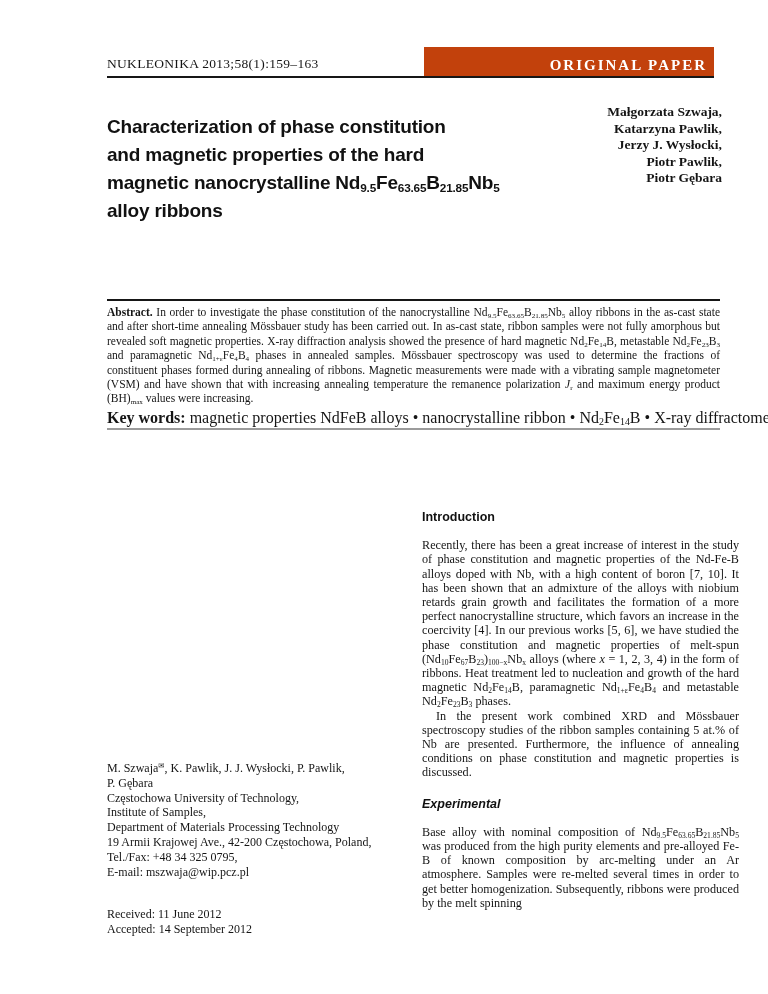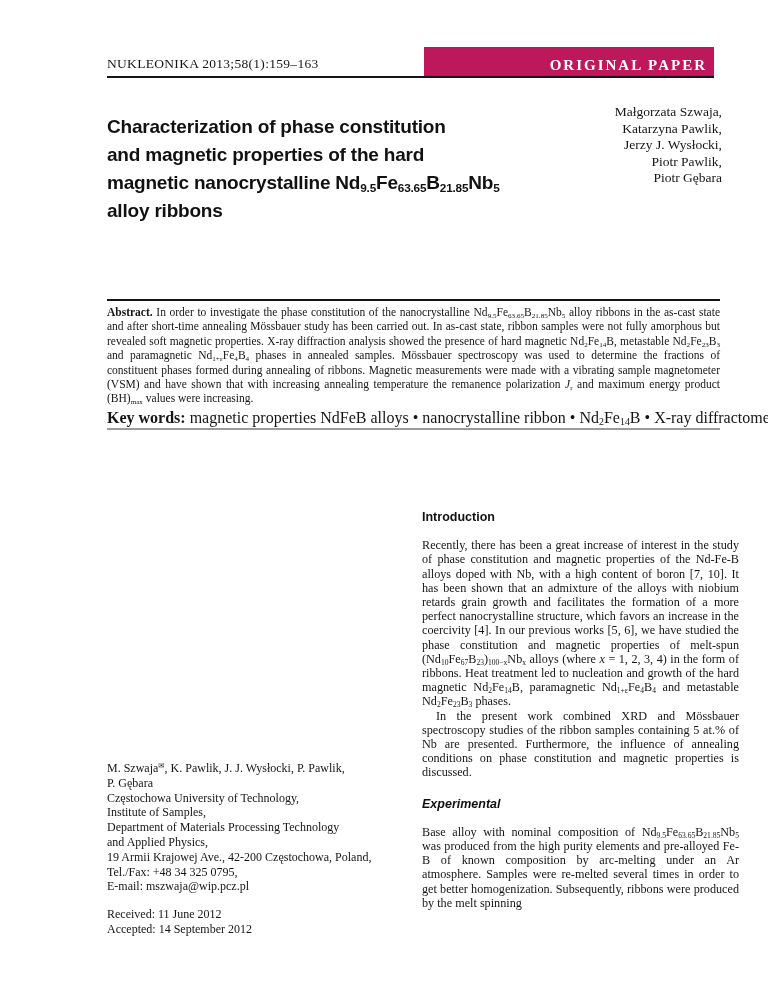--- a/index.html
+++ b/index.html
@@ -9,38 +9,38 @@
   }
   sub{font-size:0.62em;vertical-align:-0.22em;line-height:0;}
   sup{font-size:0.62em;vertical-align:0.55em;line-height:0;}
 
   .journal-ref{
     position:absolute;left:75px;top:56px;
     font-size:13.5px;letter-spacing:0.3px;white-space:nowrap;
   }
   .banner{
     position:absolute;left:392px;top:47px;width:290px;height:30px;
-    background:#be185d;color:#ffffff;
+    background:#c2410c;color:#ffffff;
     font-weight:bold;font-size:15px;letter-spacing:2px;
     display:flex;align-items:flex-end;justify-content:flex-end;
     padding:0 7px 3px 0;box-sizing:border-box;white-space:nowrap;
   }
   .header-rule{
     position:absolute;left:75px;top:76px;width:607px;height:2px;background:#161616;
   }
 
   .article-title{
     position:absolute;left:75px;top:113px;width:460px;
     font-family:"Liberation Sans",sans-serif;font-weight:bold;
     font-size:19px;line-height:28px;letter-spacing:-0.2px;
     white-space:pre-line;color:#111;
   }
   .authors{
     position:absolute;left:440px;top:104px;width:250px;
-    text-align:right;font-weight:normal;font-size:13.5px;line-height:16.5px;
+    text-align:right;font-weight:bold;font-size:13.5px;line-height:16.5px;
   }
 
   .abstract-rule{
     position:absolute;left:75px;top:299px;width:613px;height:2px;background:#161616;
   }
   .abstract{
     position:absolute;left:75px;top:305px;width:613px;
     font-size:11.5px;line-height:14.4px;text-align:justify;
   }
   .abstract .lbl{font-weight:bold;}
@@ -114,21 +114,20 @@
   </div>
 
   <div class="keywords-rule"></div>
 
   <div class="left-col">
     <div>M. Szwaja<sup class="env">✉</sup>, K. Pawlik, J. J. Wysłocki, P. Pawlik,</div>
     <div>P. Gębara</div>
     <div>Częstochowa University of Technology,</div>
     <div>Institute of Samples,</div>
     <div>Department of Materials Processing Technology</div>
-    <div>and Applied Physics,</div>
     <div>19 Armii Krajowej Ave., 42-200 Częstochowa, Poland,</div>
     <div>Tel./Fax: +48 34 325 0795,</div>
     <div>E-mail: mszwaja@wip.pcz.pl</div>
   </div>
 
   <div class="dates">
     <div>Received: 11 June 2012</div>
     <div>Accepted: 14 September 2012</div>
   </div>
 

